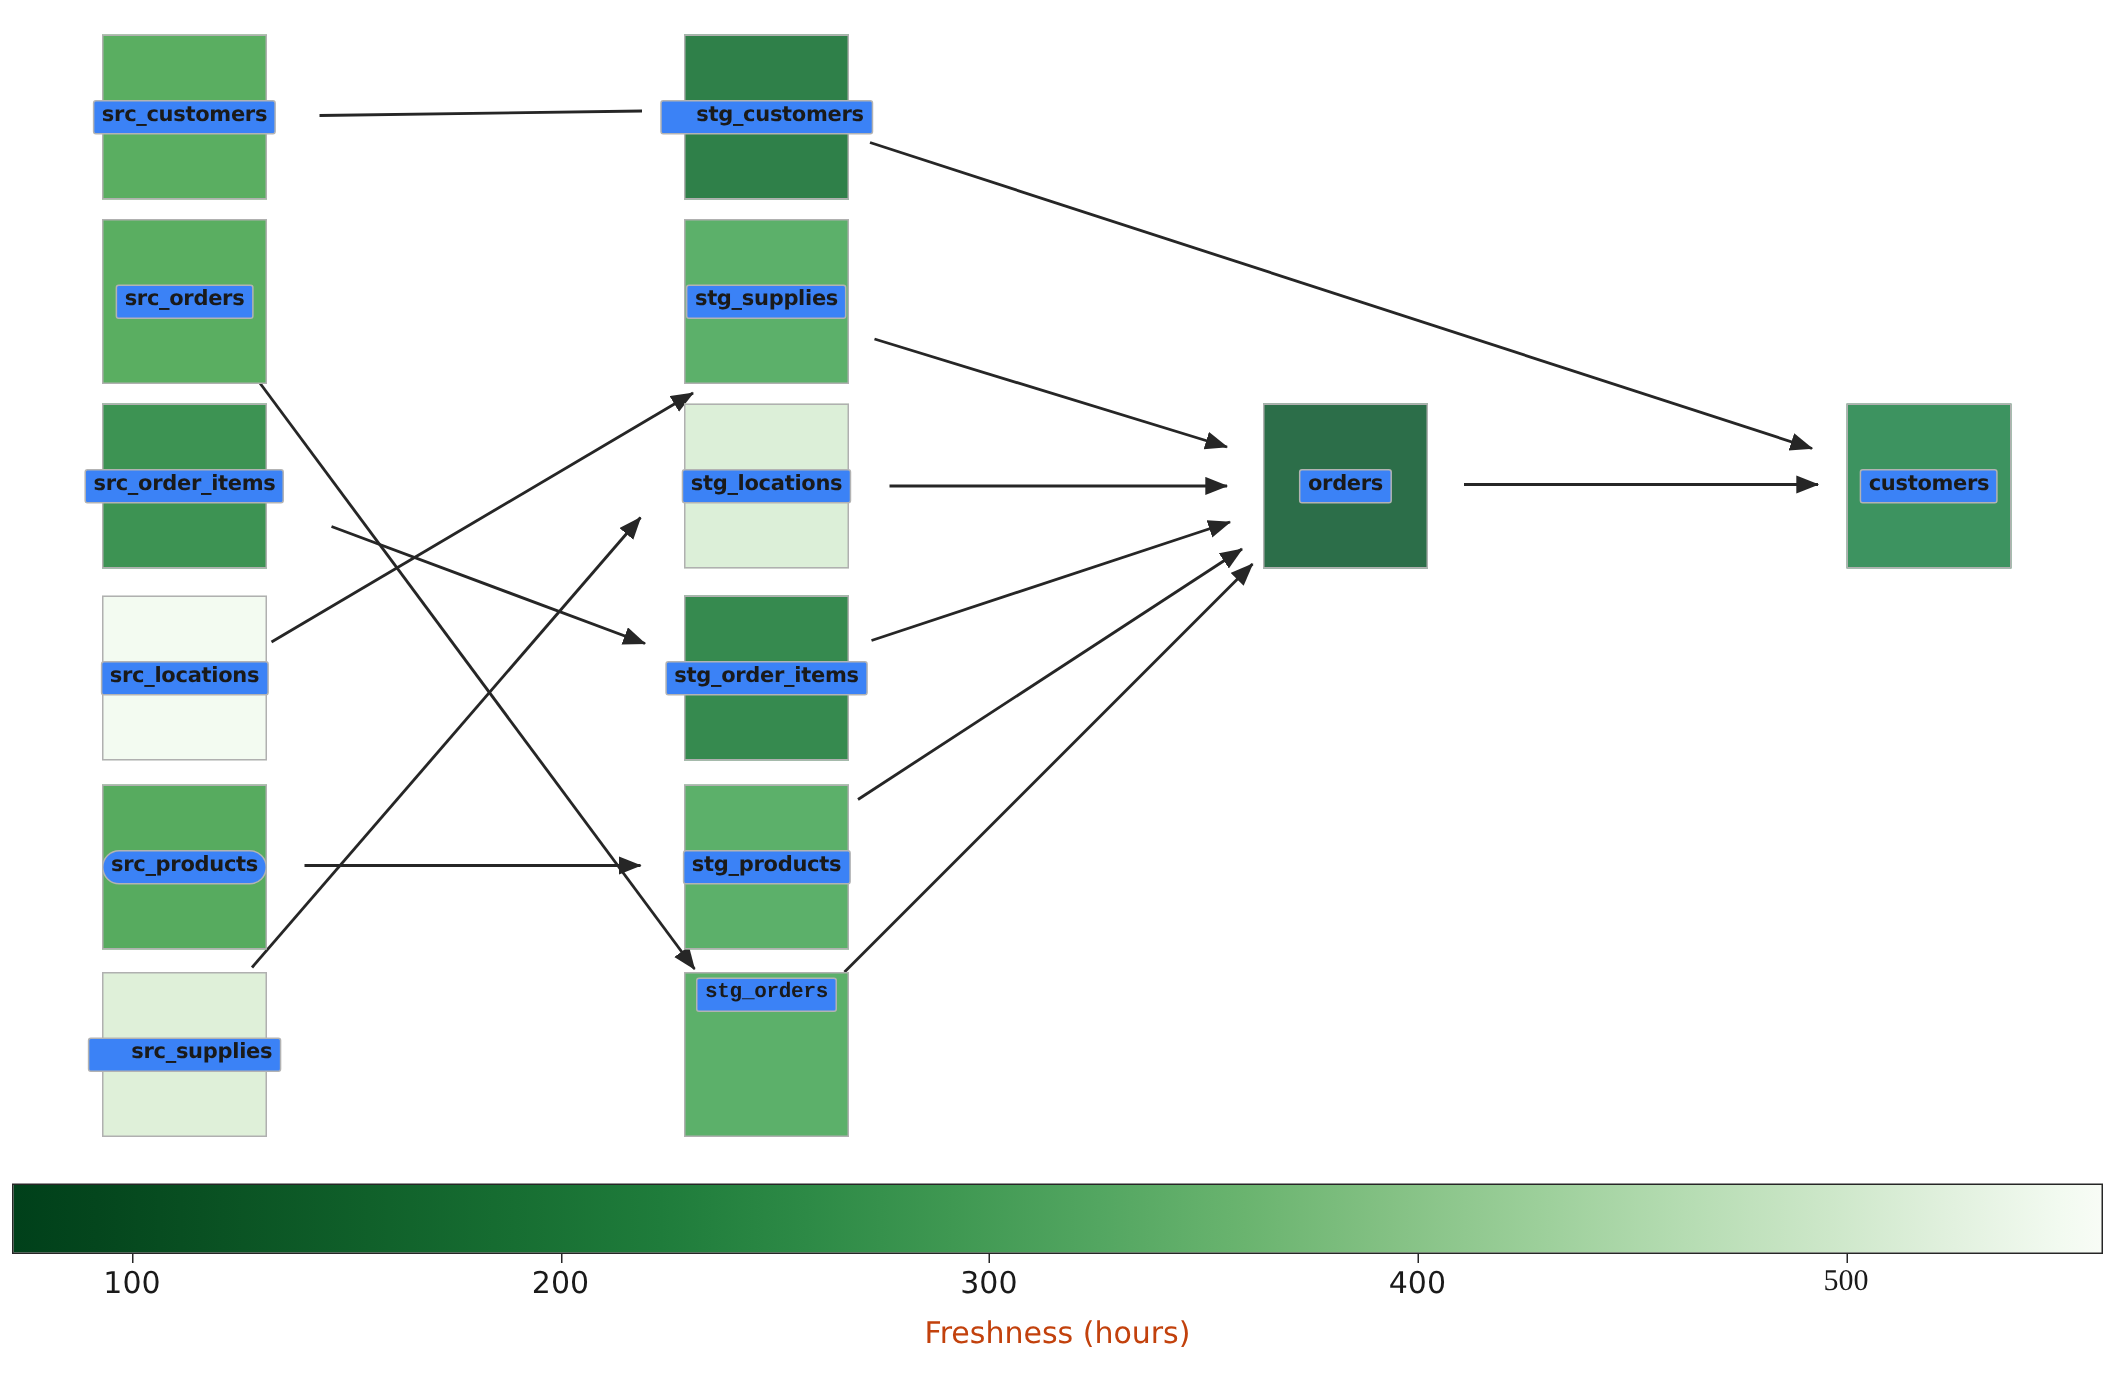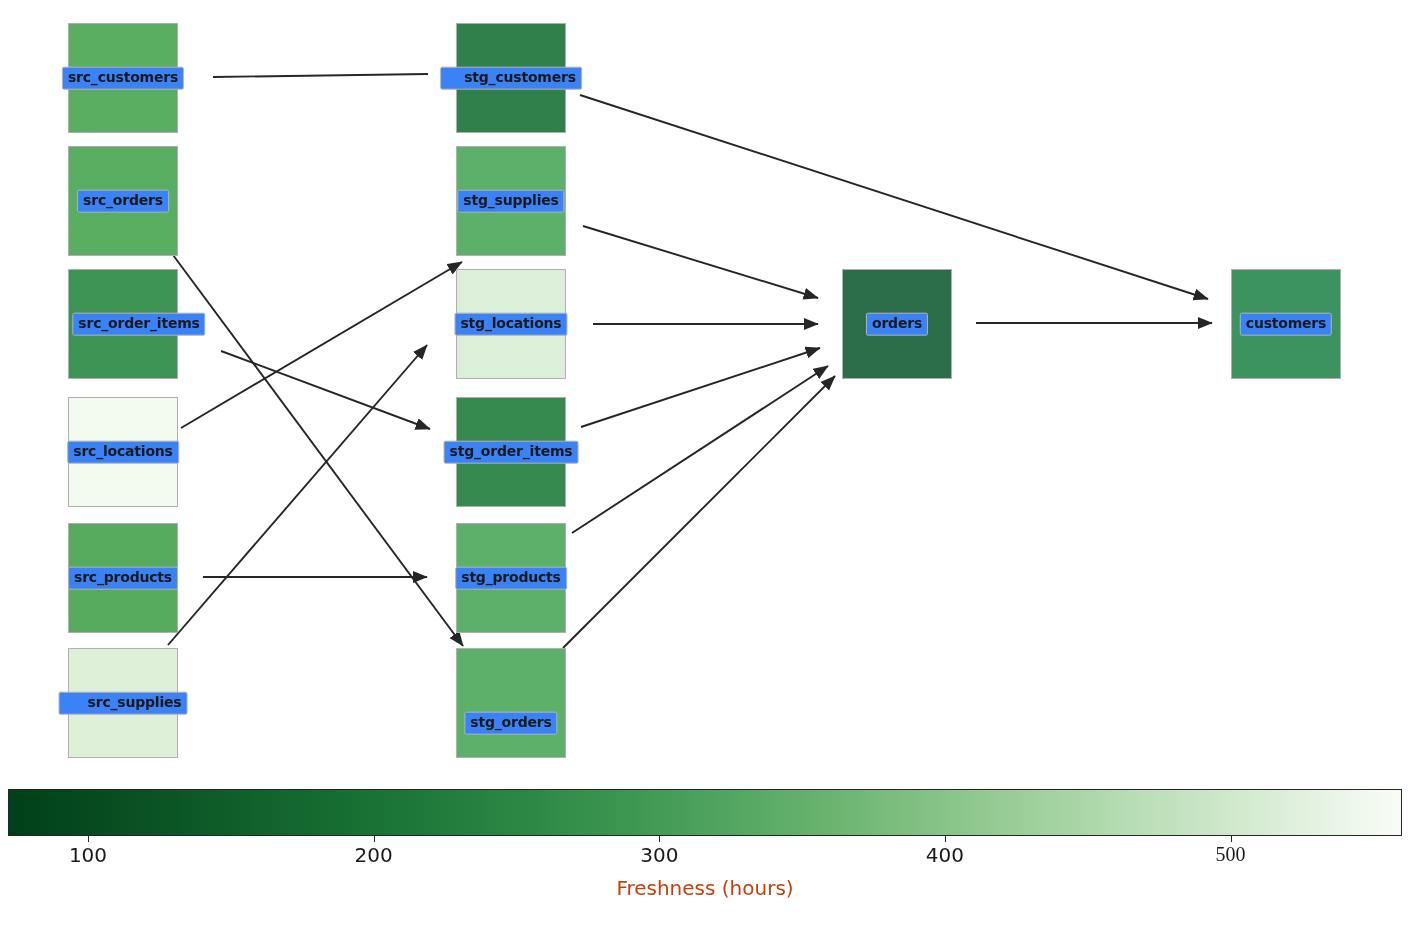--- a/index.html
+++ b/index.html
@@ -123,39 +123,39 @@
           <line x1="563" y1="648" x2="835" y2="376" stroke="#262626" stroke-width="1.9" marker-end="url(#arrowhead)"></line>
           <line x1="976" y1="323" x2="1212" y2="323" stroke="#262626" stroke-width="1.9" marker-end="url(#arrowhead)"></line>
         </g>
     </svg>
     <div id="nodes-group">
         <div class="node" style="left: 68px; top: 23px; width: 110px; height: 110px; background: rgb(90, 174, 97);"></div>
         <div class="node-label" style="left: 123px; top: 78px;">src_customers</div>
         <div class="node" style="left: 68px; top: 146px; width: 110px; height: 110px; background: rgb(90, 174, 97);"></div>
         <div class="node-label" style="left: 123px; top: 201px;">src_orders</div>
         <div class="node" style="left: 68px; top: 269px; width: 110px; height: 110px; background: rgb(61, 147, 83);"></div>
-        <div class="node-label" style="left: 123px; top: 324px; margin-left: 16px;">src_order_items</div>
+        <div class="node-label" style="left: 123px; top: 324px;">src_order_items</div>
         <div class="node" style="left: 68px; top: 397px; width: 110px; height: 110px; background: rgb(243, 251, 241);"></div>
         <div class="node-label" style="left: 123px; top: 452px;">src_locations</div>
         <div class="node" style="left: 68px; top: 523px; width: 110px; height: 110px; background: rgb(87, 171, 95);"></div>
-        <div class="node-label" style="left: 123px; top: 578px;">src_products</div>
+        <div class="node-label" style="left: 123px; top: 578px; border-radius: 12px;">src_products</div>
         <div class="node" style="left: 68px; top: 648px; width: 110px; height: 110px; background: rgb(223, 240, 217);"></div>
         <div class="node-label" style="left: 123px; top: 703px; padding-left: 28px;">src_supplies</div>
         <div class="node" style="left: 456px; top: 23px; width: 110px; height: 110px; background: rgb(47, 128, 73);"></div>
         <div class="node-label" style="left: 511px; top: 78px; padding-left: 23px;">stg_customers</div>
         <div class="node" style="left: 456px; top: 146px; width: 110px; height: 110px; background: rgb(92, 176, 106);"></div>
         <div class="node-label" style="left: 511px; top: 201px; text-align: center;">stg_supplies</div>
         <div class="node" style="left: 456px; top: 269px; width: 110px; height: 110px; background: rgb(220, 239, 216);"></div>
         <div class="node-label" style="left: 511px; top: 324px;">stg_locations</div>
         <div class="node" style="left: 456px; top: 397px; width: 110px; height: 110px; background: rgb(54, 138, 79);"></div>
         <div class="node-label" style="left: 511px; top: 452px;">stg_order_items</div>
         <div class="node" style="left: 456px; top: 523px; width: 110px; height: 110px; background: rgb(92, 176, 106);"></div>
         <div class="node-label" style="left: 511px; top: 578px;">stg_products</div>
         <div class="node" style="left: 456px; top: 648px; width: 110px; height: 110px; background: rgb(92, 176, 106);"></div>
-        <div class="node-label" style="left: 511px; top: 723px;">stg_orders</div>
+        <div class="node-label" style="left: 511px; top: 663px; font-family: Liberation Mono, monospace;">stg_orders</div>
         <div class="node" style="left: 842px; top: 269px; width: 110px; height: 110px; background: rgb(44, 110, 73);"></div>
         <div class="node-label" style="left: 897px; top: 324px;">orders</div>
         <div class="node" style="left: 1231px; top: 269px; width: 110px; height: 110px; background: rgb(61, 147, 96);"></div>
         <div class="node-label" style="left: 1286px; top: 324px;">customers</div>
       </div>
   </div>
 
   <div id="colorbar-wrap">
     <div id="colorbar" style="background: linear-gradient(to right, rgb(0, 64, 26) 0%, rgb(4, 70, 29) 4%, rgb(10, 82, 35) 10%, rgb(16, 96, 42) 17%, rgb(23, 110, 50) 24%, rgb(31, 124, 59) 31%, rgb(45, 138, 70) 38%, rgb(63, 152, 82) 45%, rgb(83, 166, 97) 52%, rgb(106, 180, 111) 59%, rgb(132, 193, 132) 66%, rgb(156, 207, 154) 73%, rgb(181, 220, 178) 80%, rgb(205, 231, 201) 87%, rgb(226, 241, 223) 93%, rgb(242, 250, 240) 98%, rgb(248, 252, 246) 100%);"></div>
     <div id="cb-ticks">

